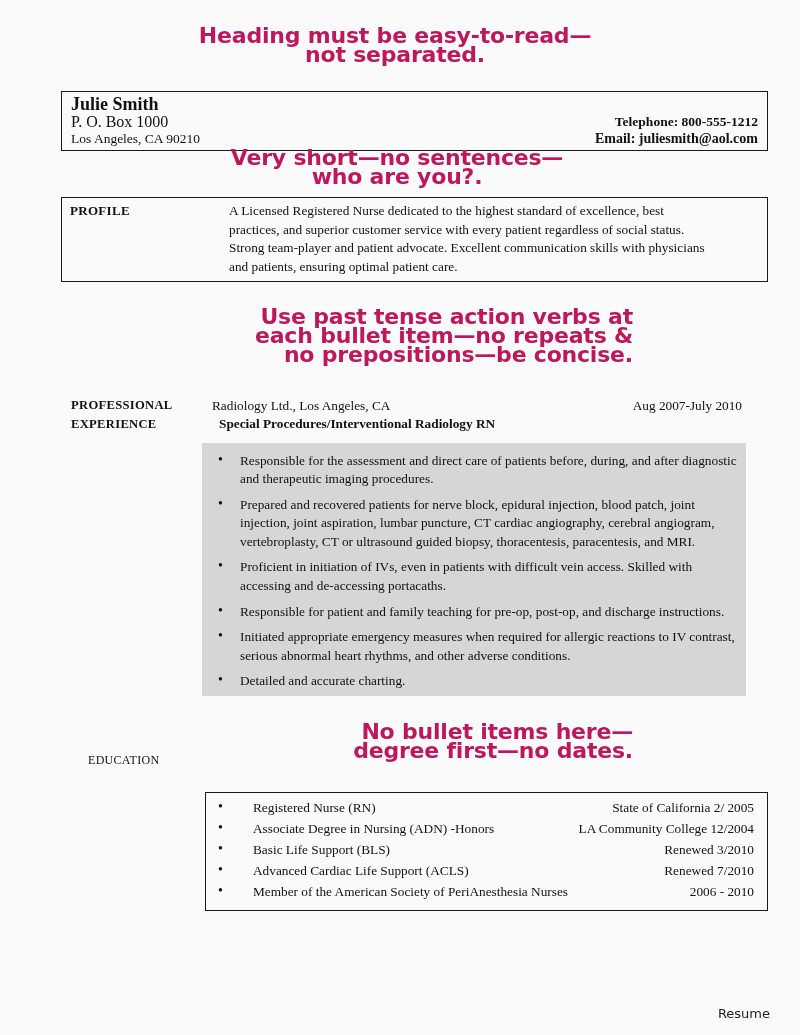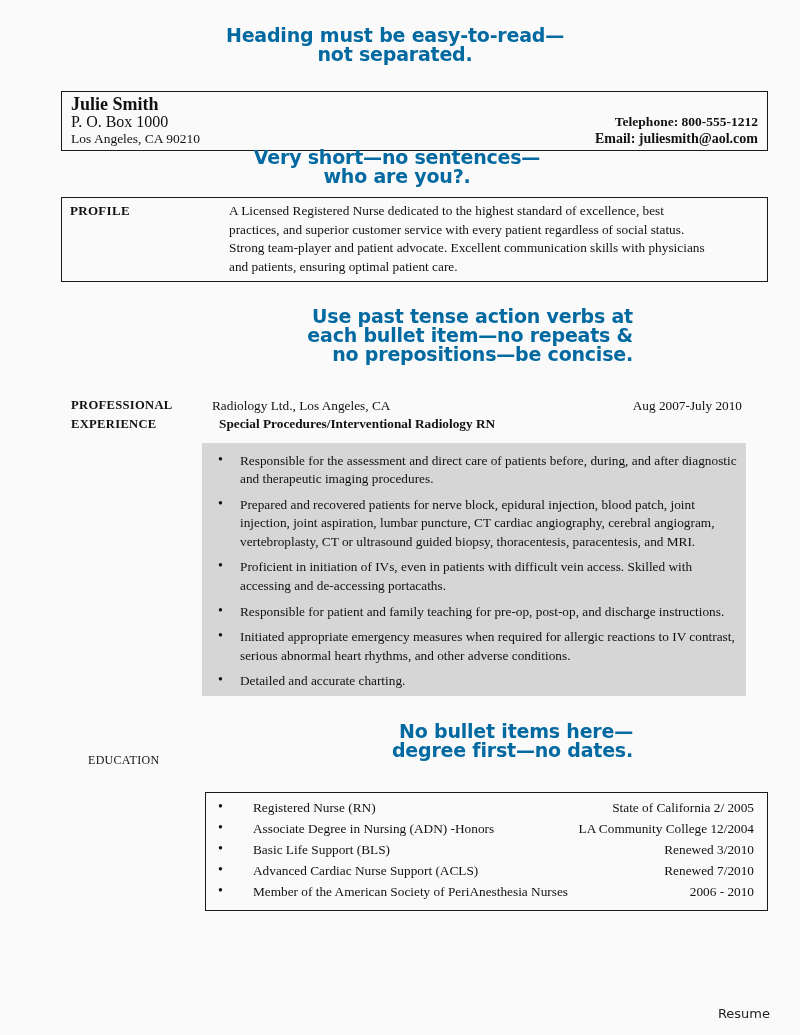--- a/index.html
+++ b/index.html
@@ -18,23 +18,23 @@
   .page {
     position: absolute;
     inset: 0;
   }
 
   
   .annot {
     position: absolute;
     font-family: "DejaVu Sans", "Liberation Sans", sans-serif;
     font-weight: bold;
-    font-size: 19px;
-    line-height: 19px;
-    color: #0369a1;
+    font-size: 22px;
+    line-height: 19px;
+    color: #be185d;
     letter-spacing: -0.2px;
     white-space: pre-line;
   }
   .annot.center { text-align: center; }
   .annot.left { text-align: right; }
 
   
   .box {
     position: absolute;
     border: 1.4px solid #1a1a1a;
@@ -288,21 +288,21 @@
       <span class="edu-name">Associate Degree in Nursing (ADN) -Honors</span>
       <span class="edu-spacer"></span>
       <span class="edu-detail">LA Community College  12/2004</span>
     </div>
     <div class="edu-row">
       <span class="edu-name">Basic Life Support   (BLS)</span>
       <span class="edu-spacer"></span>
       <span class="edu-detail">Renewed 3/2010</span>
     </div>
     <div class="edu-row">
-      <span class="edu-name">Advanced Cardiac Nurse Support (ACLS)</span>
+      <span class="edu-name">Advanced Cardiac Life Support (ACLS)</span>
       <span class="edu-spacer"></span>
       <span class="edu-detail">Renewed 7/2010</span>
     </div>
     <div class="edu-row">
       <span class="edu-name">Member of the American Society of PeriAnesthesia Nurses</span>
       <span class="edu-spacer"></span>
       <span class="edu-detail">2006 - 2010</span>
     </div>
   </div>
 

